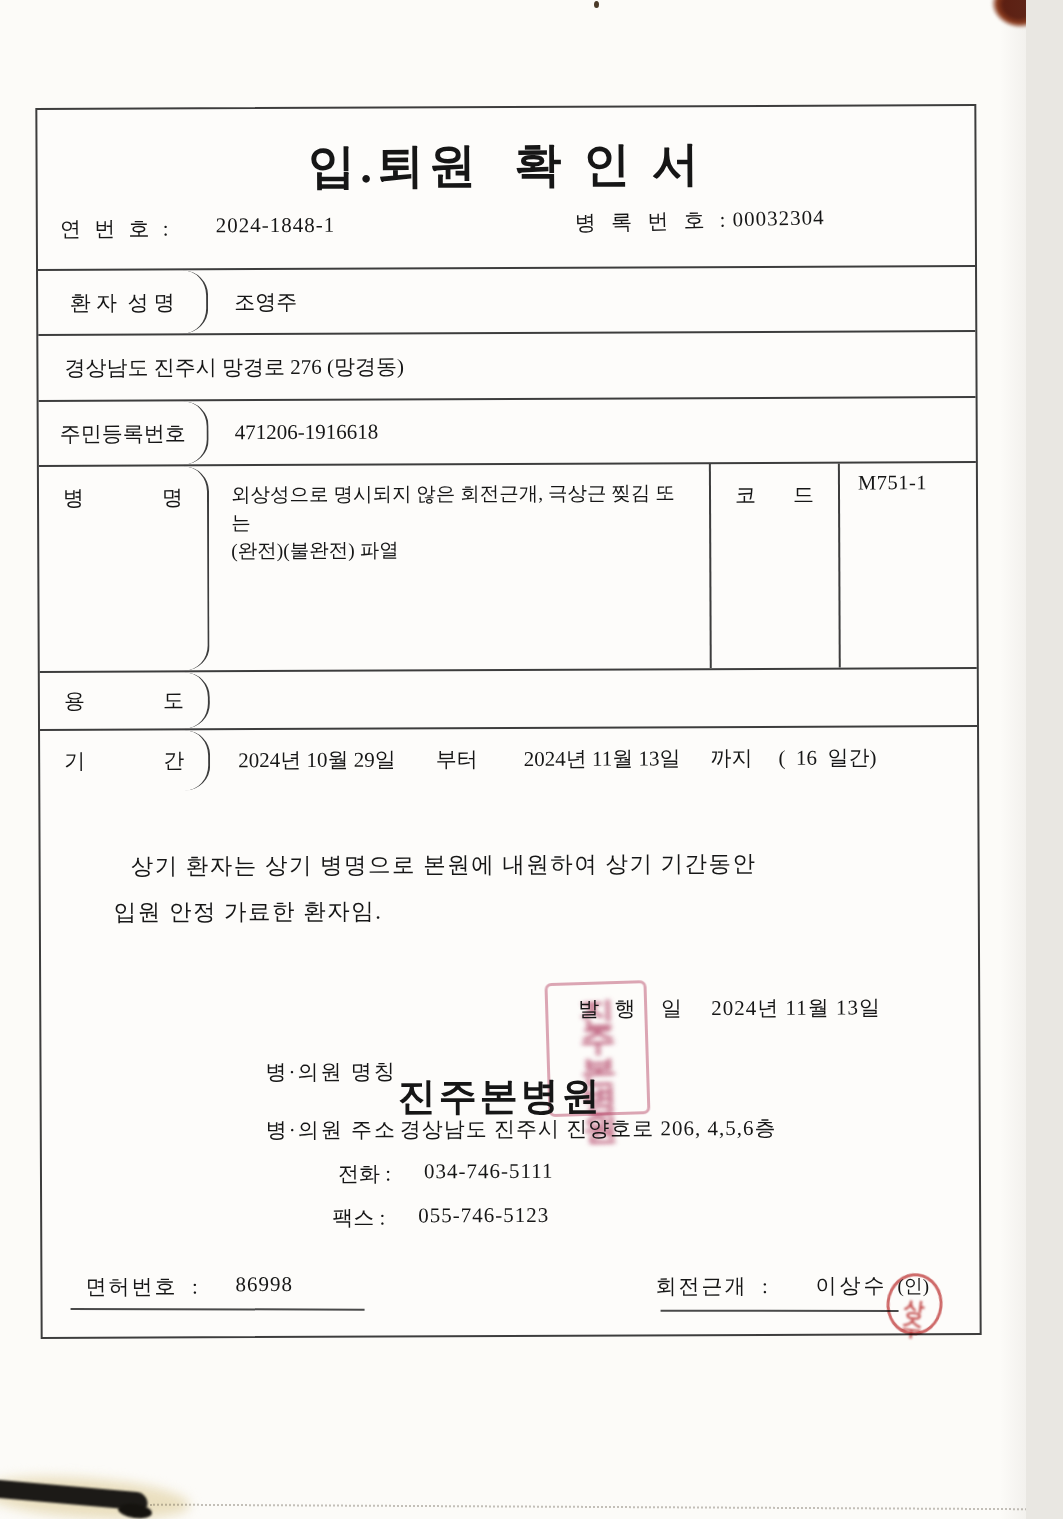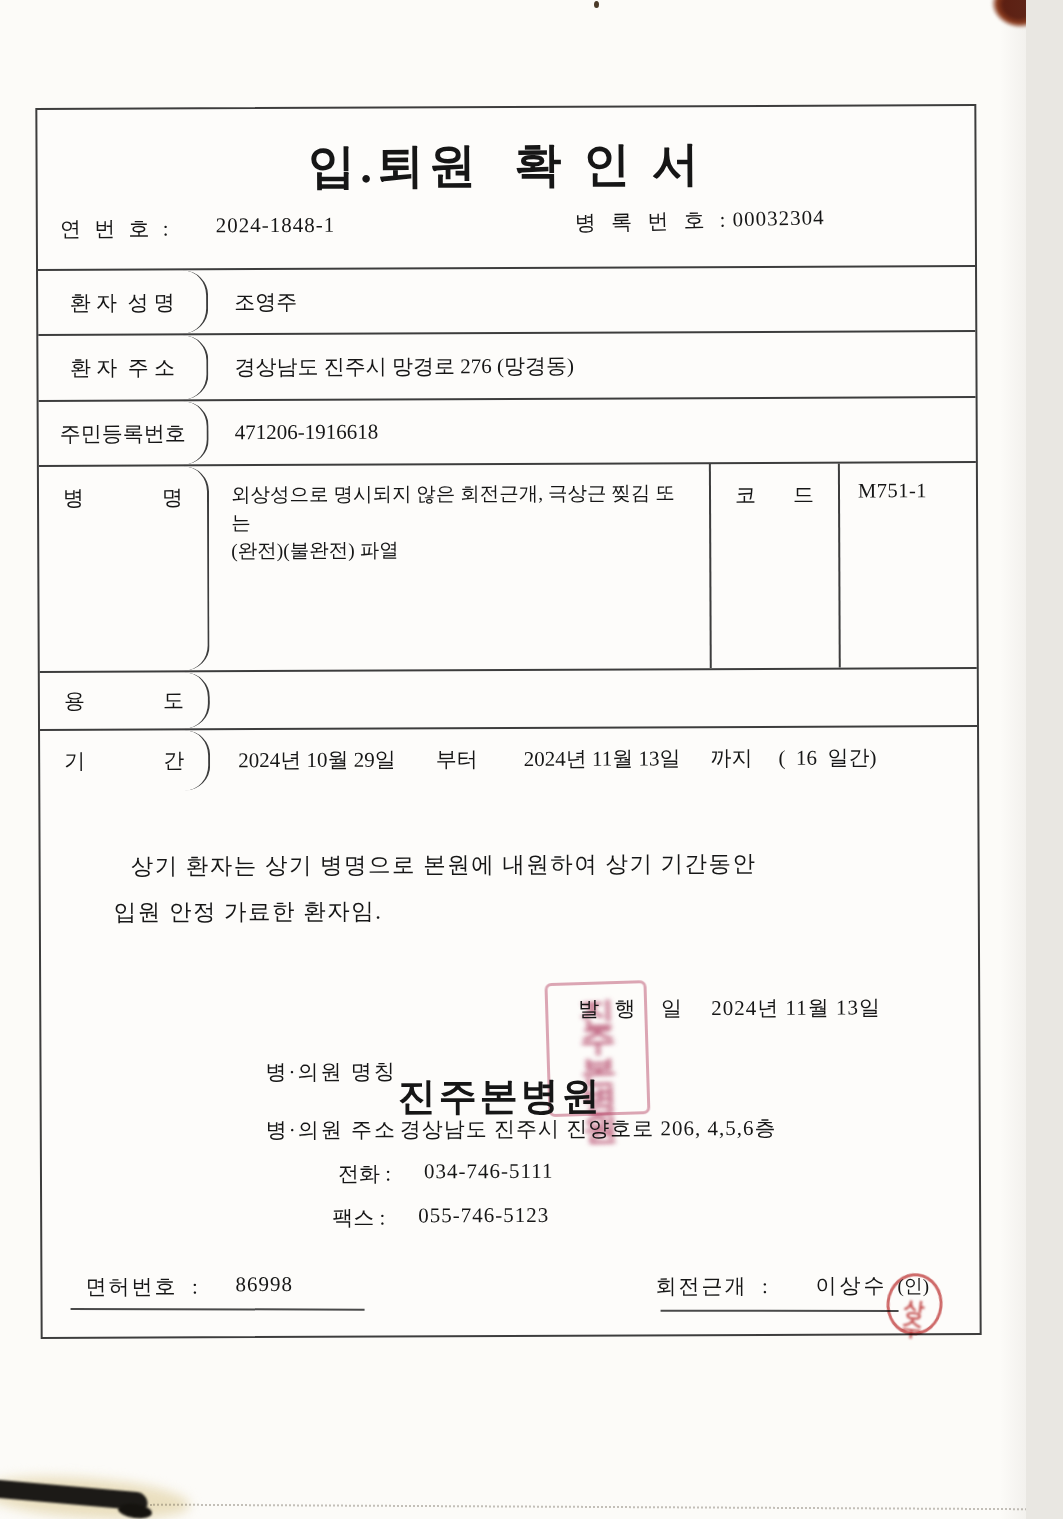--- a/index.html
+++ b/index.html
@@ -63,21 +63,21 @@
     display:block;
   }
   .codelbl {
     flex:0 0 129px; width:129px;
     border-left:2px solid #3d3d3d;
     display:flex; font-size:21px;
   }
   .codeval {
     flex:0 0 140px; width:140px;
     border-left:2px solid #3d3d3d;
-    display:flex; padding:16px 0 0 18px; font-size:20.5px; letter-spacing:0.5px;
+    display:flex; padding:8px 0 0 18px; font-size:20.5px; letter-spacing:0.5px;
   }
   .purpose-row { height:58px; }
   .period-row  { height:62px; }
   .period-val { display:flex; align-items:center; padding-left:28px; font-size:21px; white-space:pre; }
   .period-val .p-sep1 { margin-left:40px; }
   .period-val .p-sep2 { margin-left:46px; }
   .period-val .p-sep3 { margin-left:30px; }
   .period-val .p-sep4 { margin-left:26px; }
   
   .free-area { position:relative; flex:1; }
@@ -174,21 +174,20 @@
         <span class="record-group"><span class="rl">병 록 번 호</span><span class="rv">: 00032304</span></span>
       </div>
     </div>
 
     <div class="row name-row">
       <div class="lblcell">환 자  성 명</div>
       <div class="valcell">조영주</div>
     </div>
 
     <div class="row addr-row">
-      <div class="lblcell">환 자  주 소</div>
       <div class="valcell">경상남도 진주시 망경로 276 (망경동)</div>
     </div>
 
     <div class="row rrn-row">
       <div class="lblcell">주민등록번호</div>
       <div class="valcell">471206-1916618</div>
     </div>
 
     <div class="row disease-row">
       <div class="lblcell spread">

